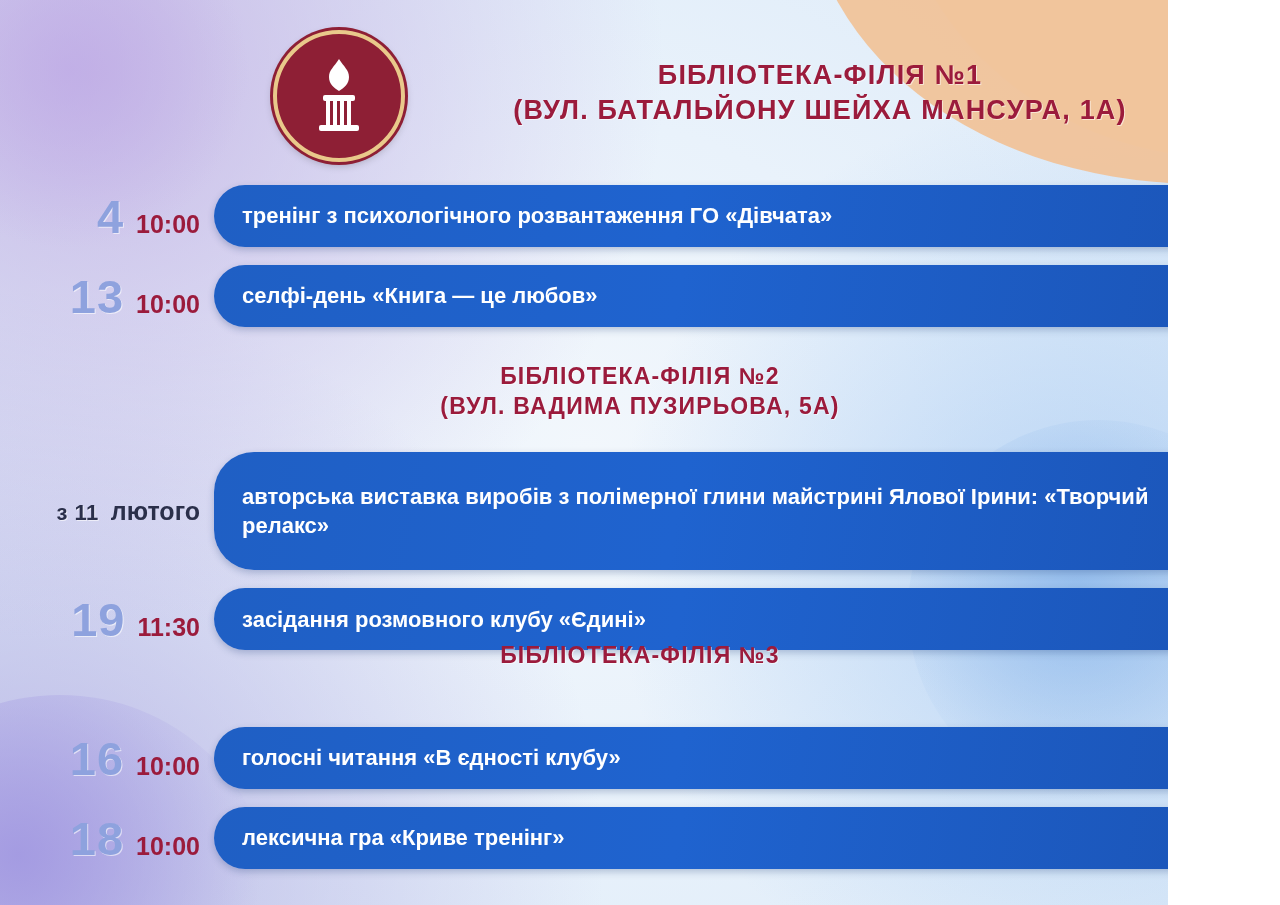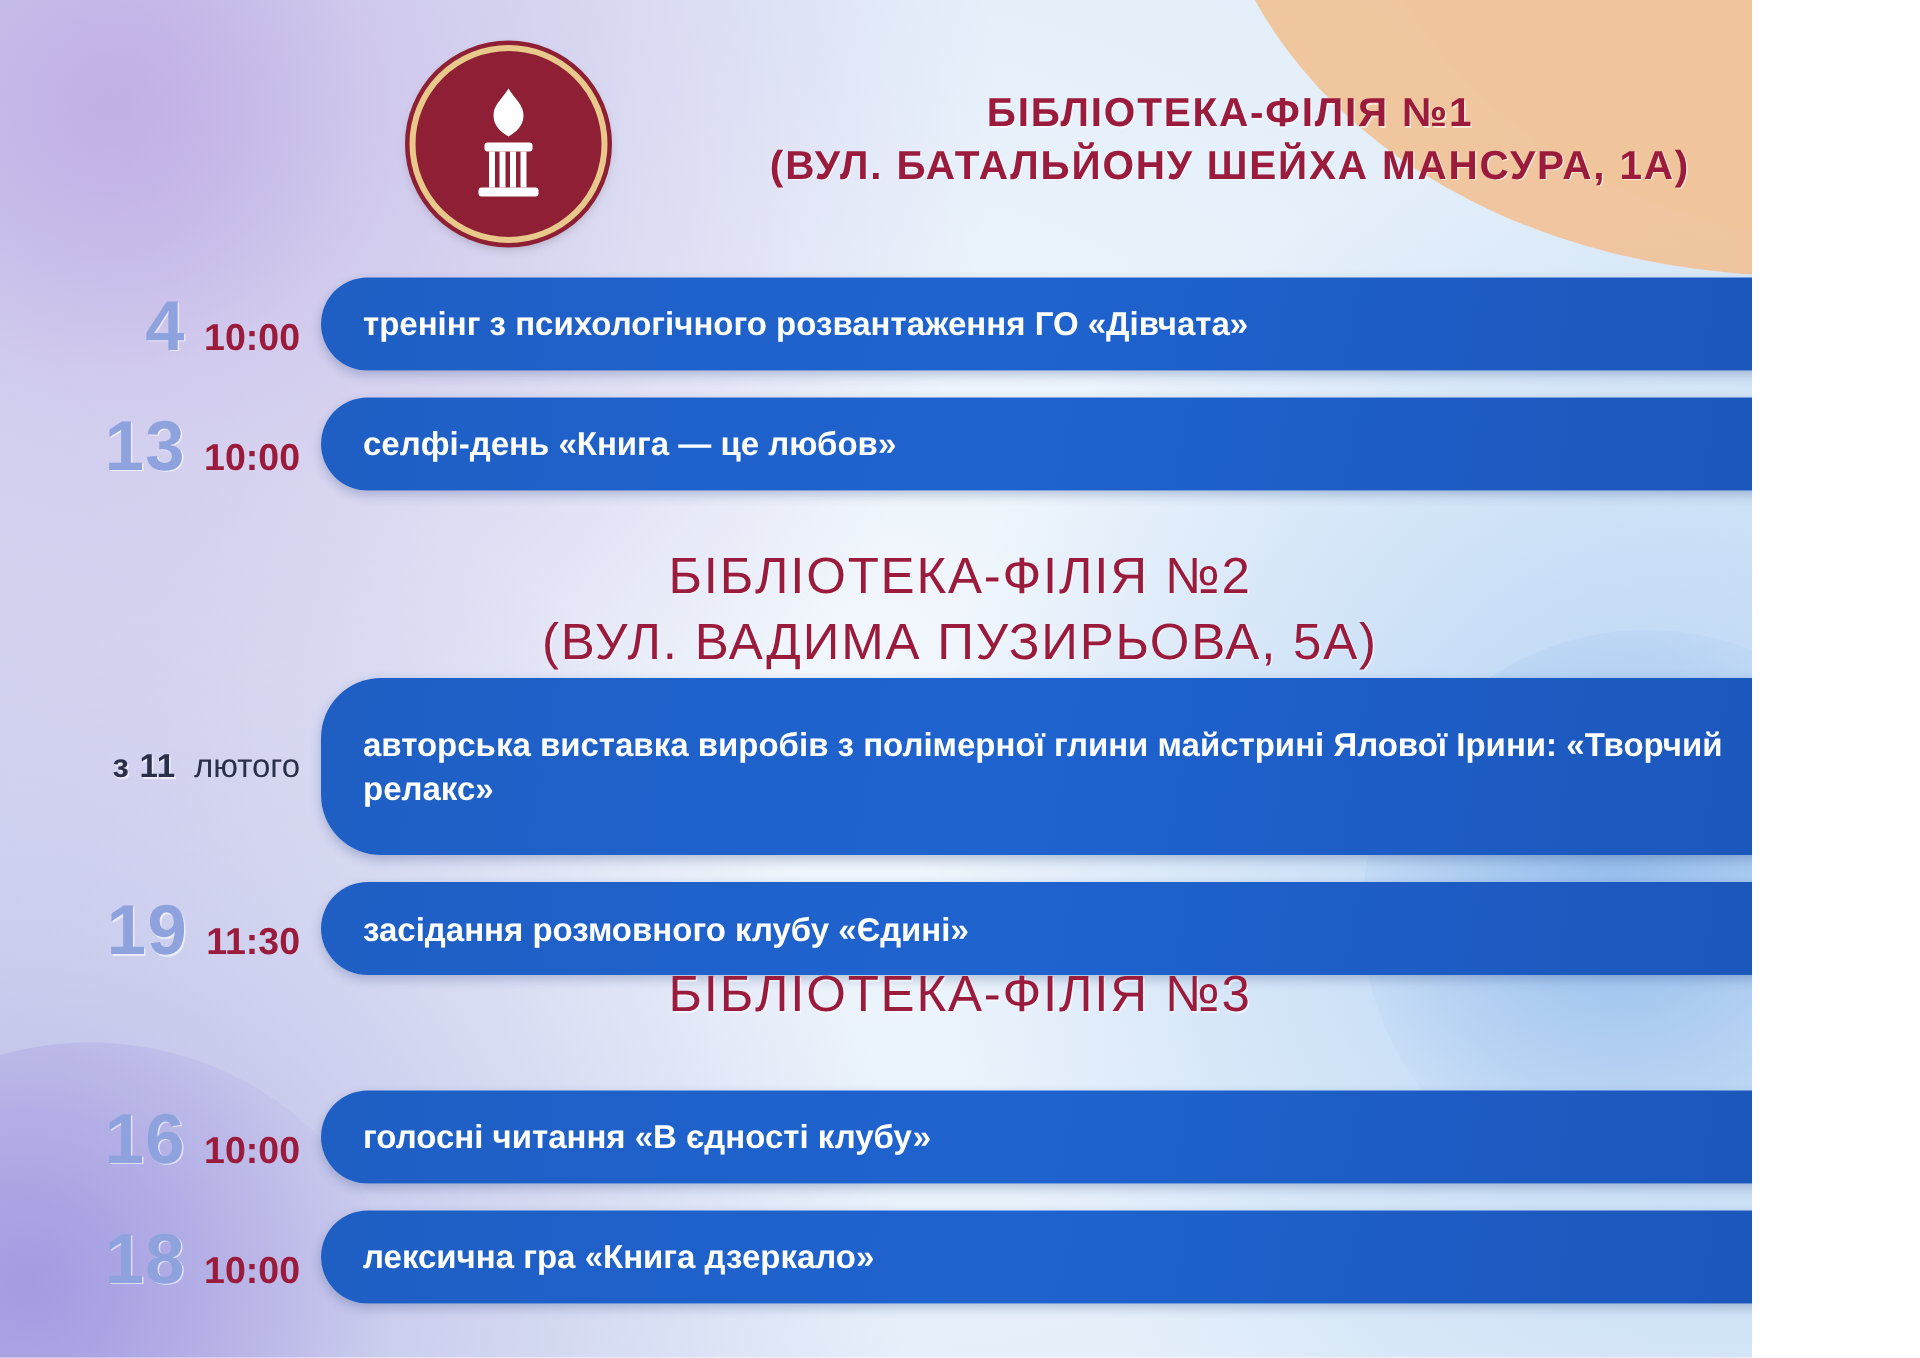--- a/index.html
+++ b/index.html
@@ -115,24 +115,24 @@
     text-transform: uppercase;
     text-shadow: 1px 1px 0 rgba(255,255,255,0.55);
   }
   .branch-title .line1 { display: block; }
   .branch-title .line2 { display: block; }
 
   
   .section-head {
     text-align: center;
     color: #9b1b3c;
-    font-weight: 400;
+    font-weight: 700;
     letter-spacing: 1.2px;
     line-height: 1.3;
-    font-size: 34px;
+    font-size: 23px;
     text-transform: uppercase;
     text-shadow: 1px 1px 0 rgba(255,255,255,0.55);
   }
   .section-head span { display: block; }
 
   .section {
     position: absolute;
     left: 0;
     width: 1280px;
   }
@@ -174,23 +174,23 @@
     letter-spacing: 0.5px;
   }
   .time {
     color: #9b1b3c;
     font-weight: 600;
     font-size: 25px;
     margin-left: 12px;
     white-space: nowrap;
   }
   .time.word {
-    font-size: 22px;
+    font-size: 25px;
     color: #2a2f4a;
-    font-weight: 400;
+    font-weight: 700;
   }
   .pill {
     flex: 1;
     margin-right: 35px;
     background: linear-gradient(100deg, #1f5fc4 0%, #1f63cf 45%, #1b55b8 100%);
     color: #ffffff;
     border-radius: 34px;
     padding: 16px 28px;
     font-size: 22px;
     font-weight: 700;
@@ -291,17 +291,17 @@
         <span class="day">16</span>
         <span class="time">10:00</span>
       </div>
       <div class="pill">голосні читання «В єдності клубу»</div>
     </div>
     <div class="row">
       <div class="daycol">
         <span class="day">18</span>
         <span class="time">10:00</span>
       </div>
-      <div class="pill">лексична гра «Книга дзеркало»</div>
+      <div class="pill">лексична гра «Криве тренінг»</div>
     </div>
   </div>
 
 </div>
 
 </body></html>

